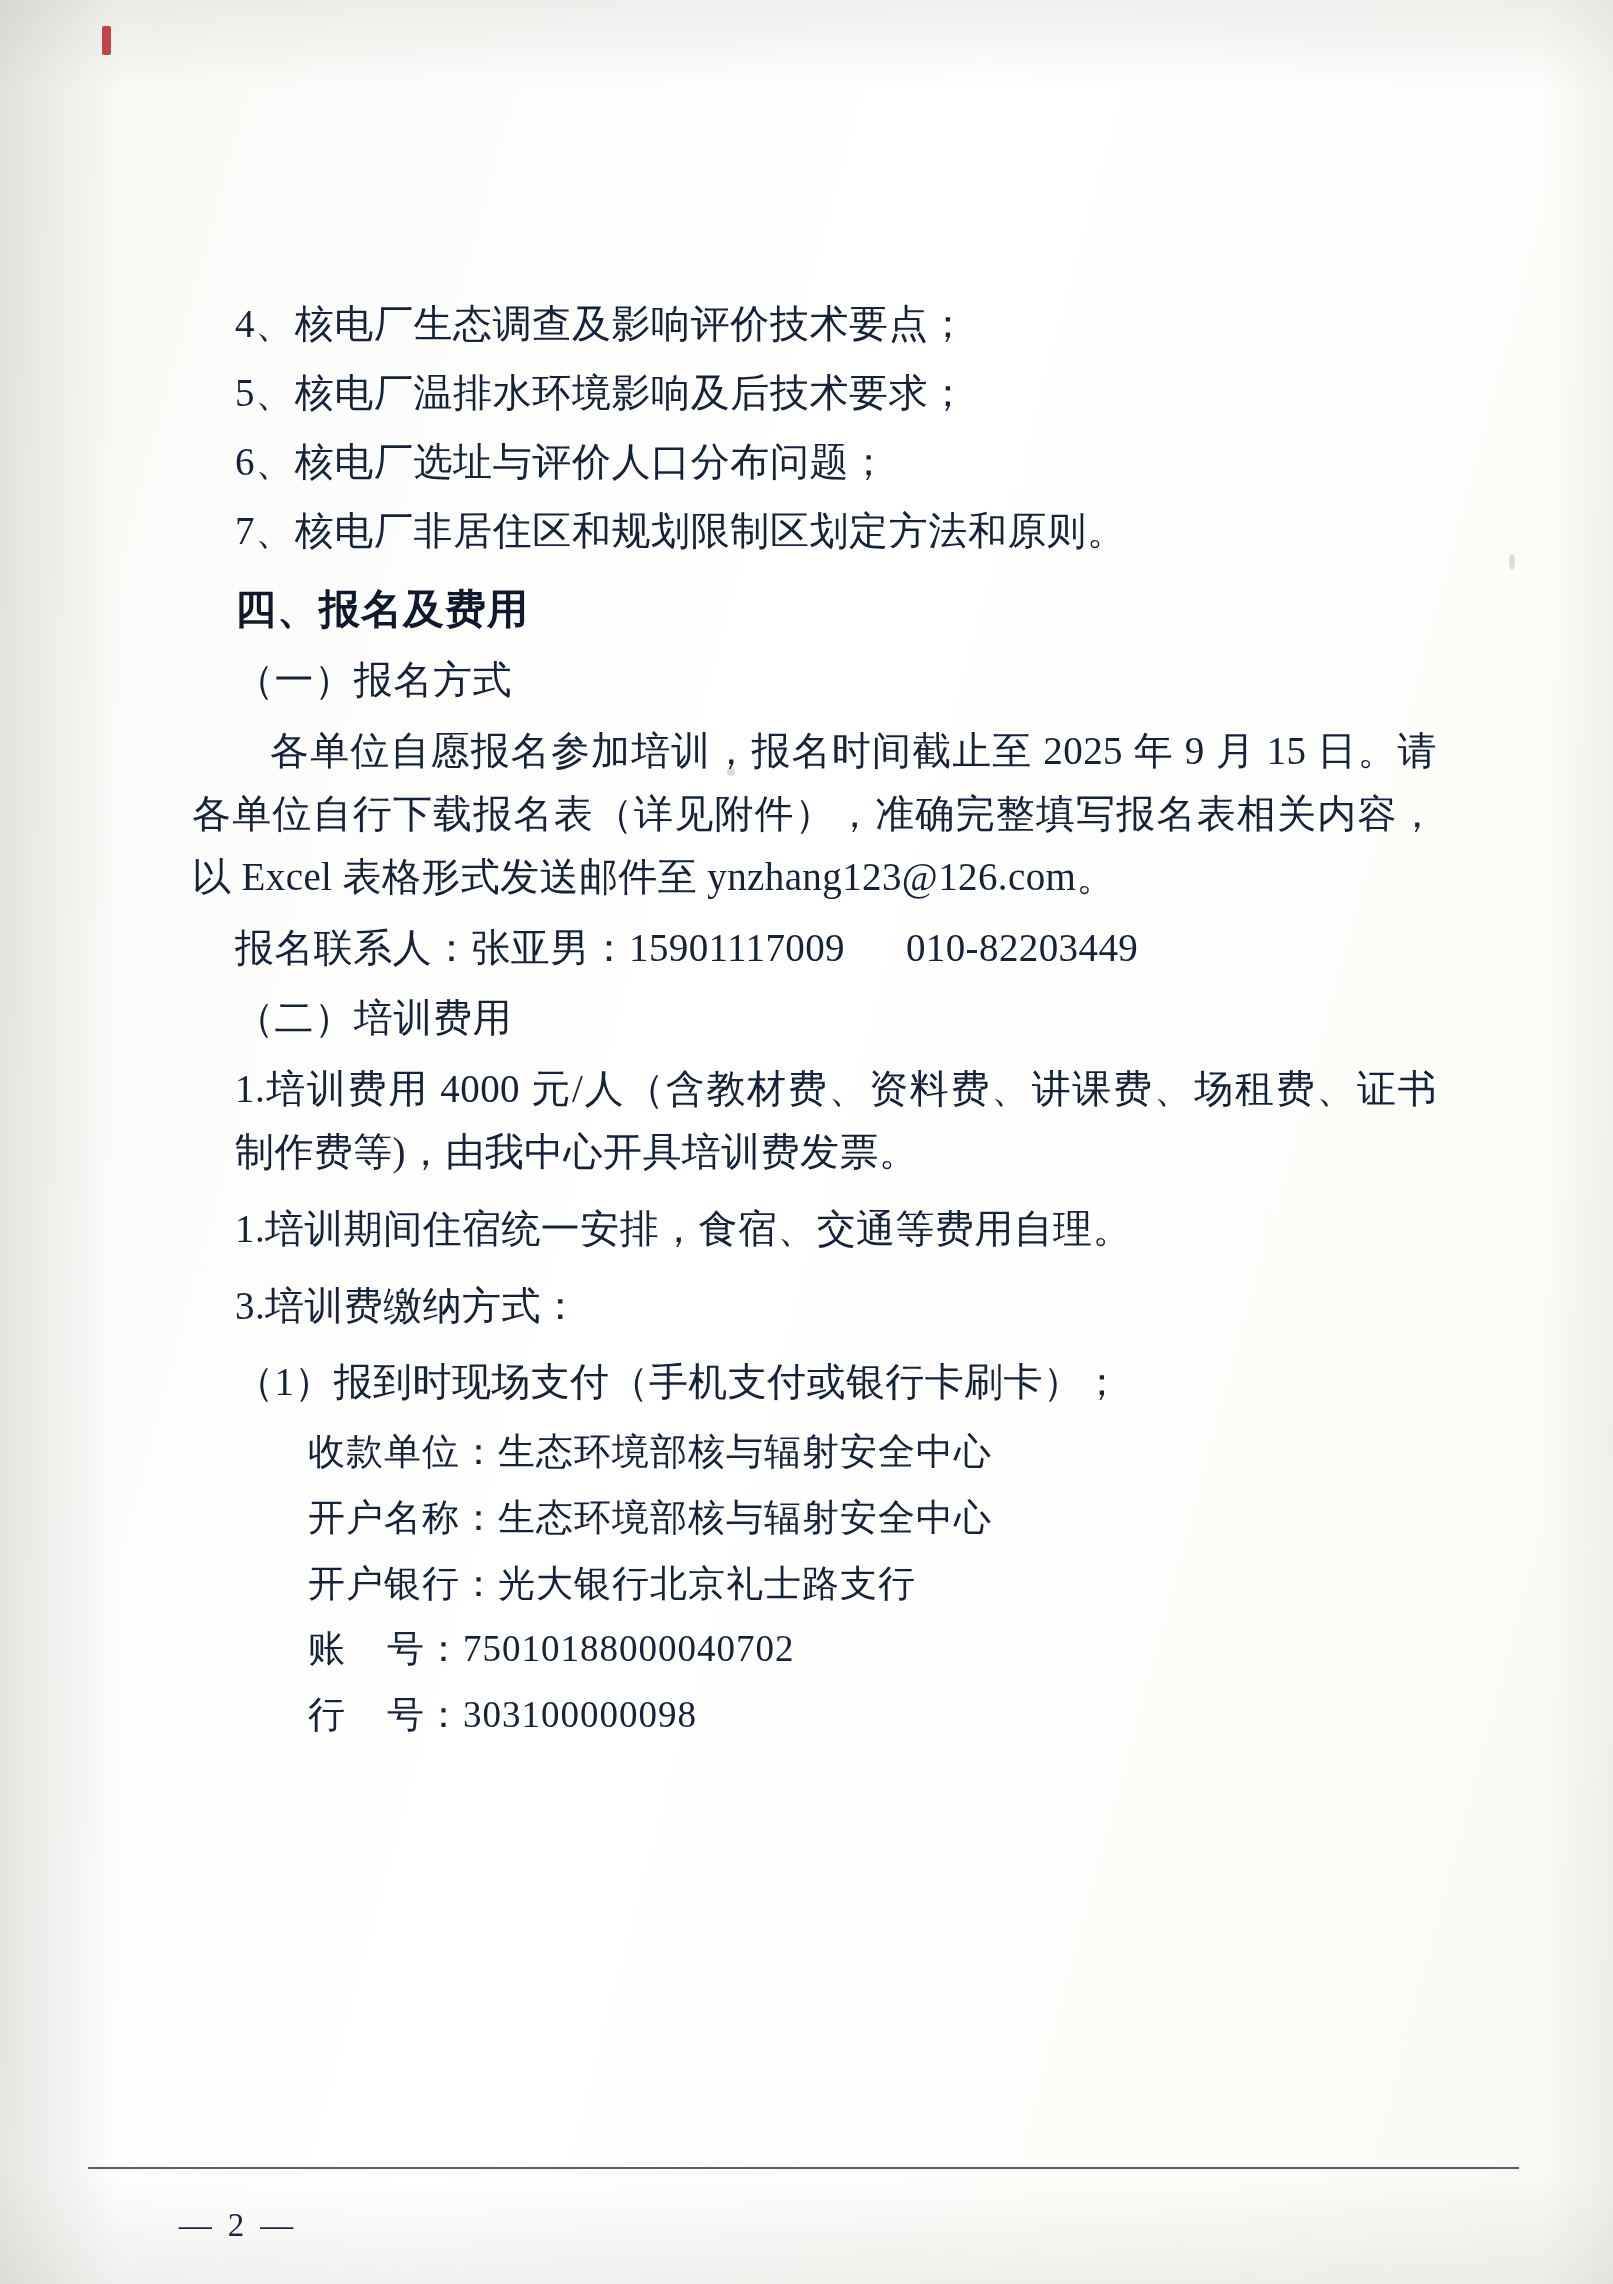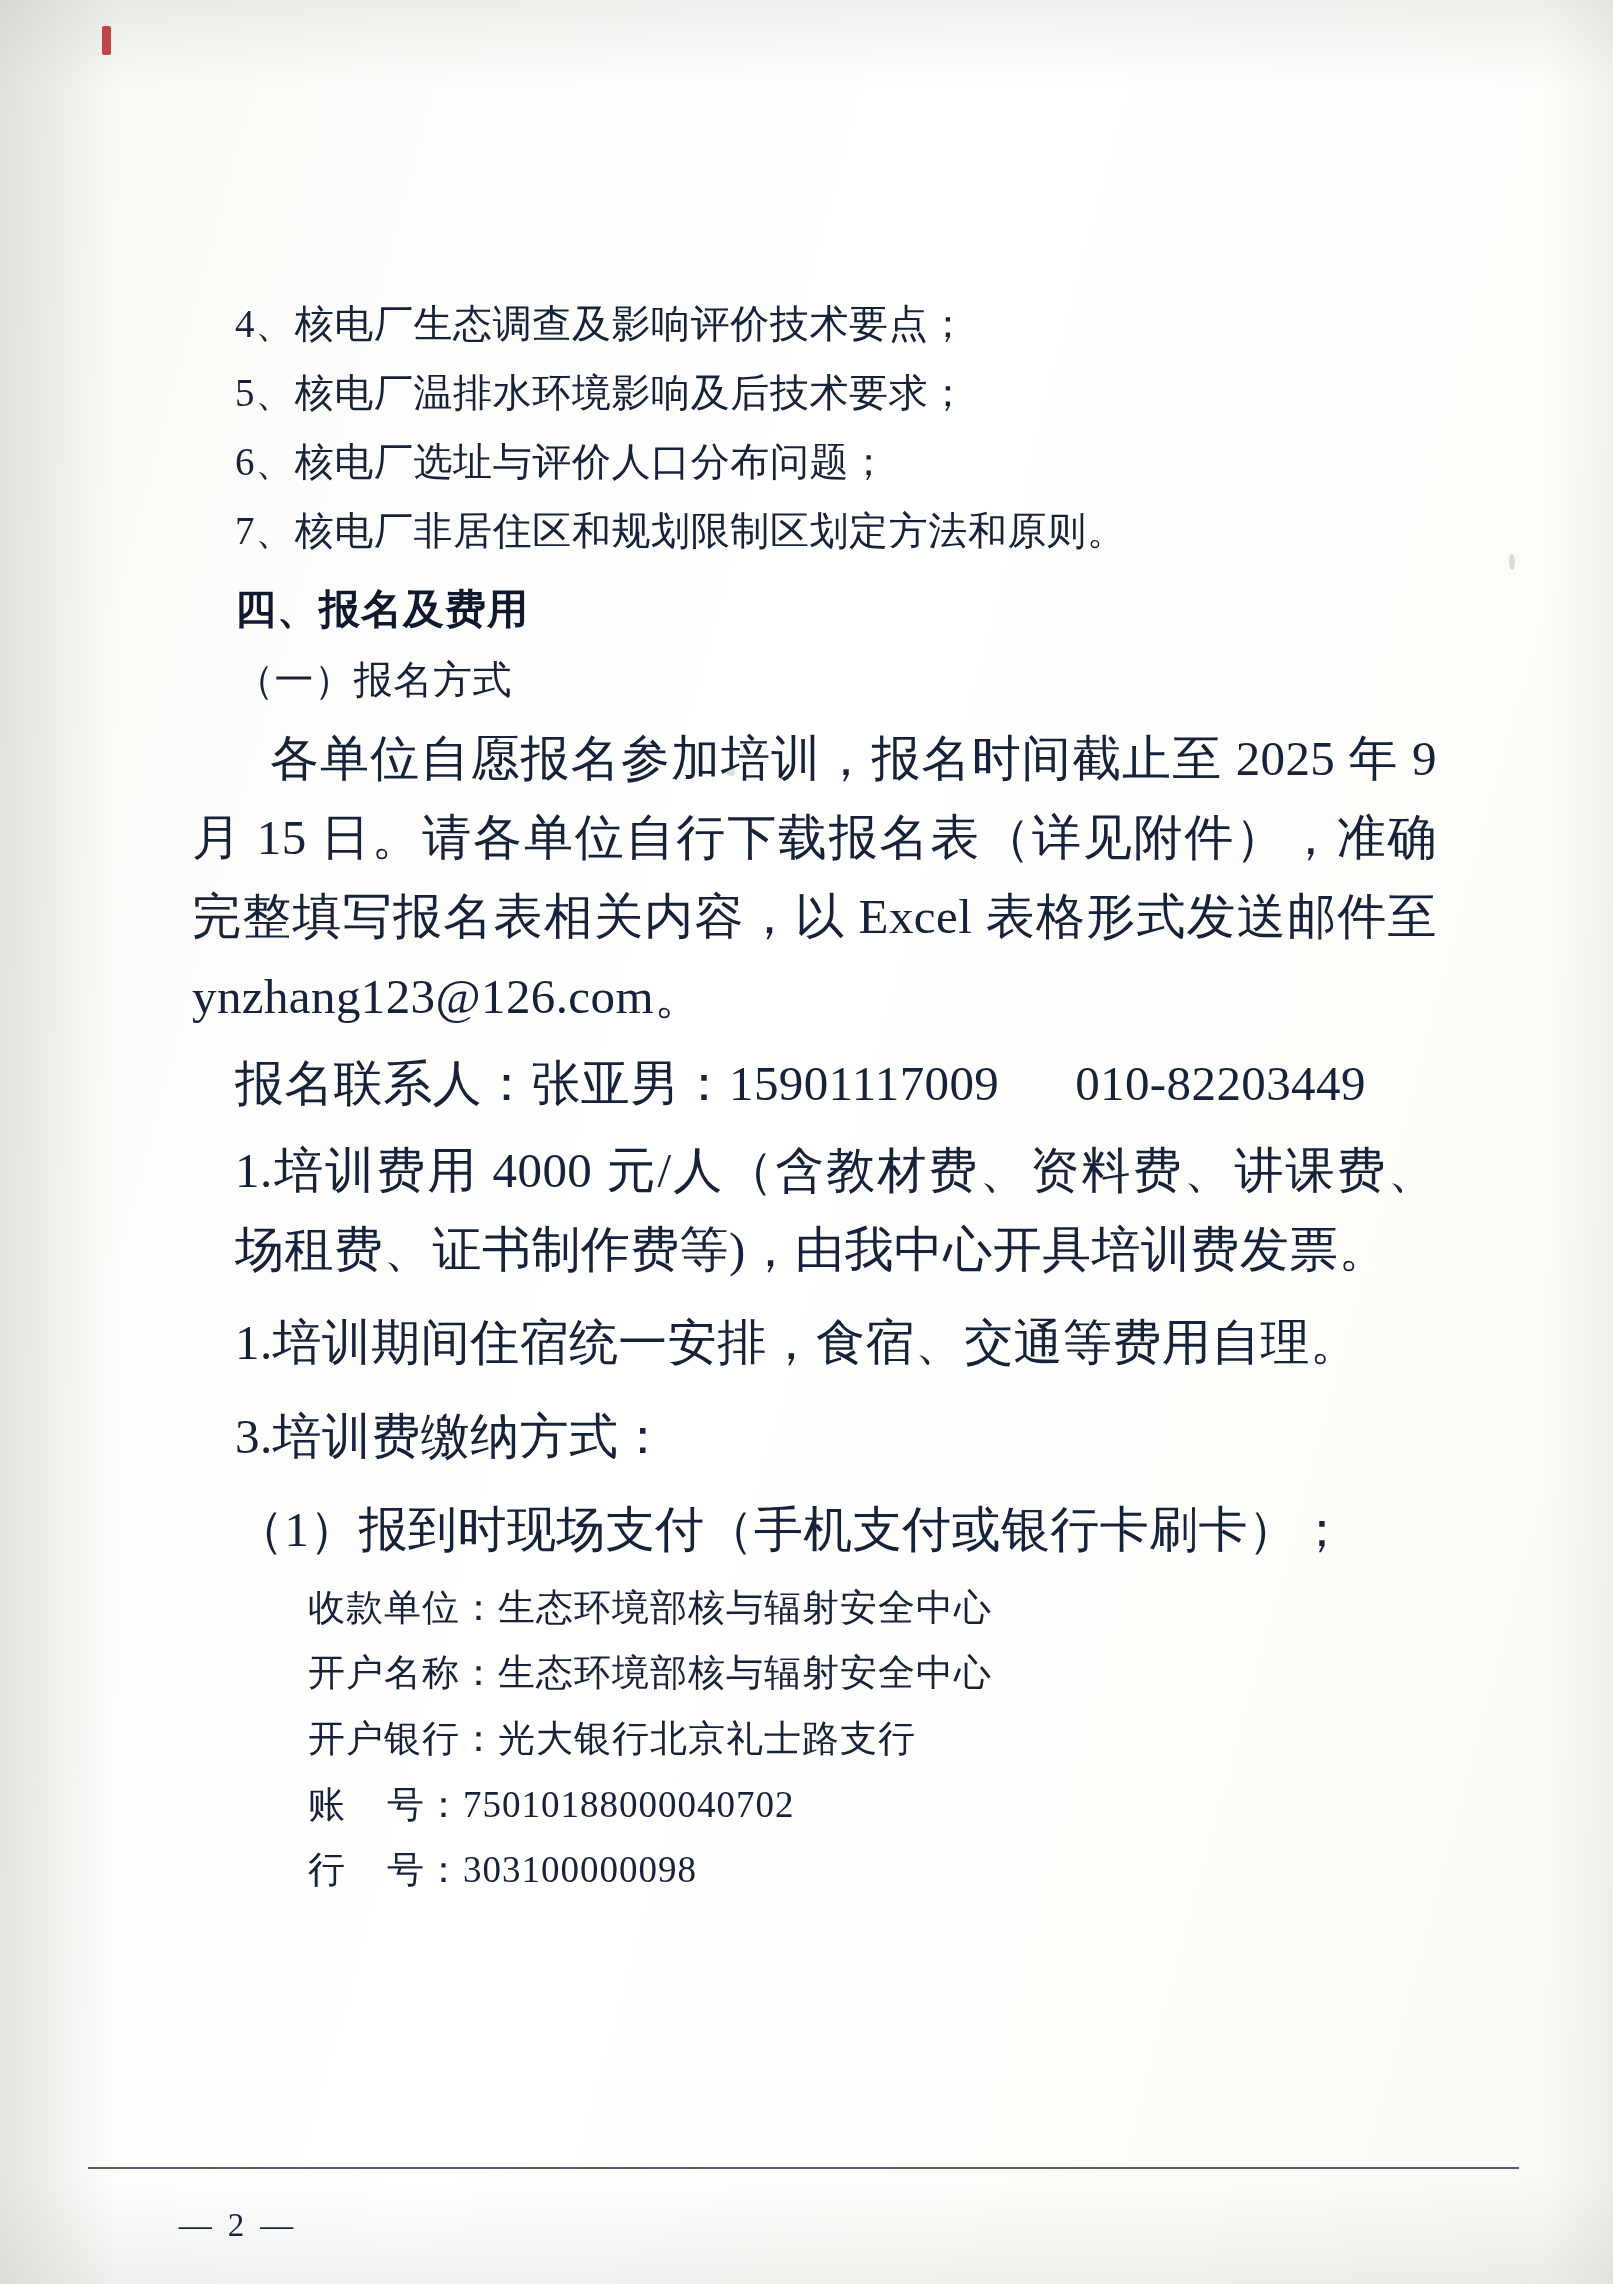--- a/index.html
+++ b/index.html
@@ -68,21 +68,21 @@
     letter-spacing: 0.6px;
     color: #16213a;
     white-space: pre-wrap;
     margin: 0 0 9.8px 0;
   }
   .indent-1 {
     text-indent: 0;
     padding-left: 43px;
   }
   .para {
-    font-size: 49px;
+    font-size: 39px;
     line-height: 1.62;
     letter-spacing: 0.4px;
     color: #16213a;
     margin: 0 0 7.8px 0;
     text-align: justify;
     text-justify: inter-ideograph;
     white-space: pre-wrap;
   }
   .para.first {
     text-indent: 78px;
@@ -163,20 +163,21 @@
     <p class="line indent-1">7、核电厂非居住区和规划限制区划定方法和原则。</p>
 
     <h2 class="heading">四、报名及费用</h2>
 
     <p class="sub-heading">（一）报名方式</p>
 
     <p class="para first">各单位自愿报名参加培训，报名时间截止至 2025 年 9 月 15 日。请各单位自行下载报名表（详见附件），准确完整填写报名表相关内容，以 Excel 表格形式发送邮件至 ynzhang123@126.com。</p>
 
     <p class="para" style="padding-left:43px;">报名联系人：张亚男：15901117009      010-82203449</p>
 
+    <p class="sub-heading">（二）培训费用</p>
 
     <p class="para numbered">1.培训费用 4000 元/人（含教材费、资料费、讲课费、场租费、证书制作费等)，由我中心开具培训费发票。</p>
     <p class="para numbered">1.培训期间住宿统一安排，食宿、交通等费用自理。</p>
     <p class="para numbered">3.培训费缴纳方式：</p>
 
     <p class="para numbered">（1）报到时现场支付（手机支付或银行卡刷卡）；</p>
 
     <p class="bank-line">收款单位：生态环境部核与辐射安全中心</p>
     <p class="bank-line">开户名称：生态环境部核与辐射安全中心</p>
     <p class="bank-line">开户银行：光大银行北京礼士路支行</p>

